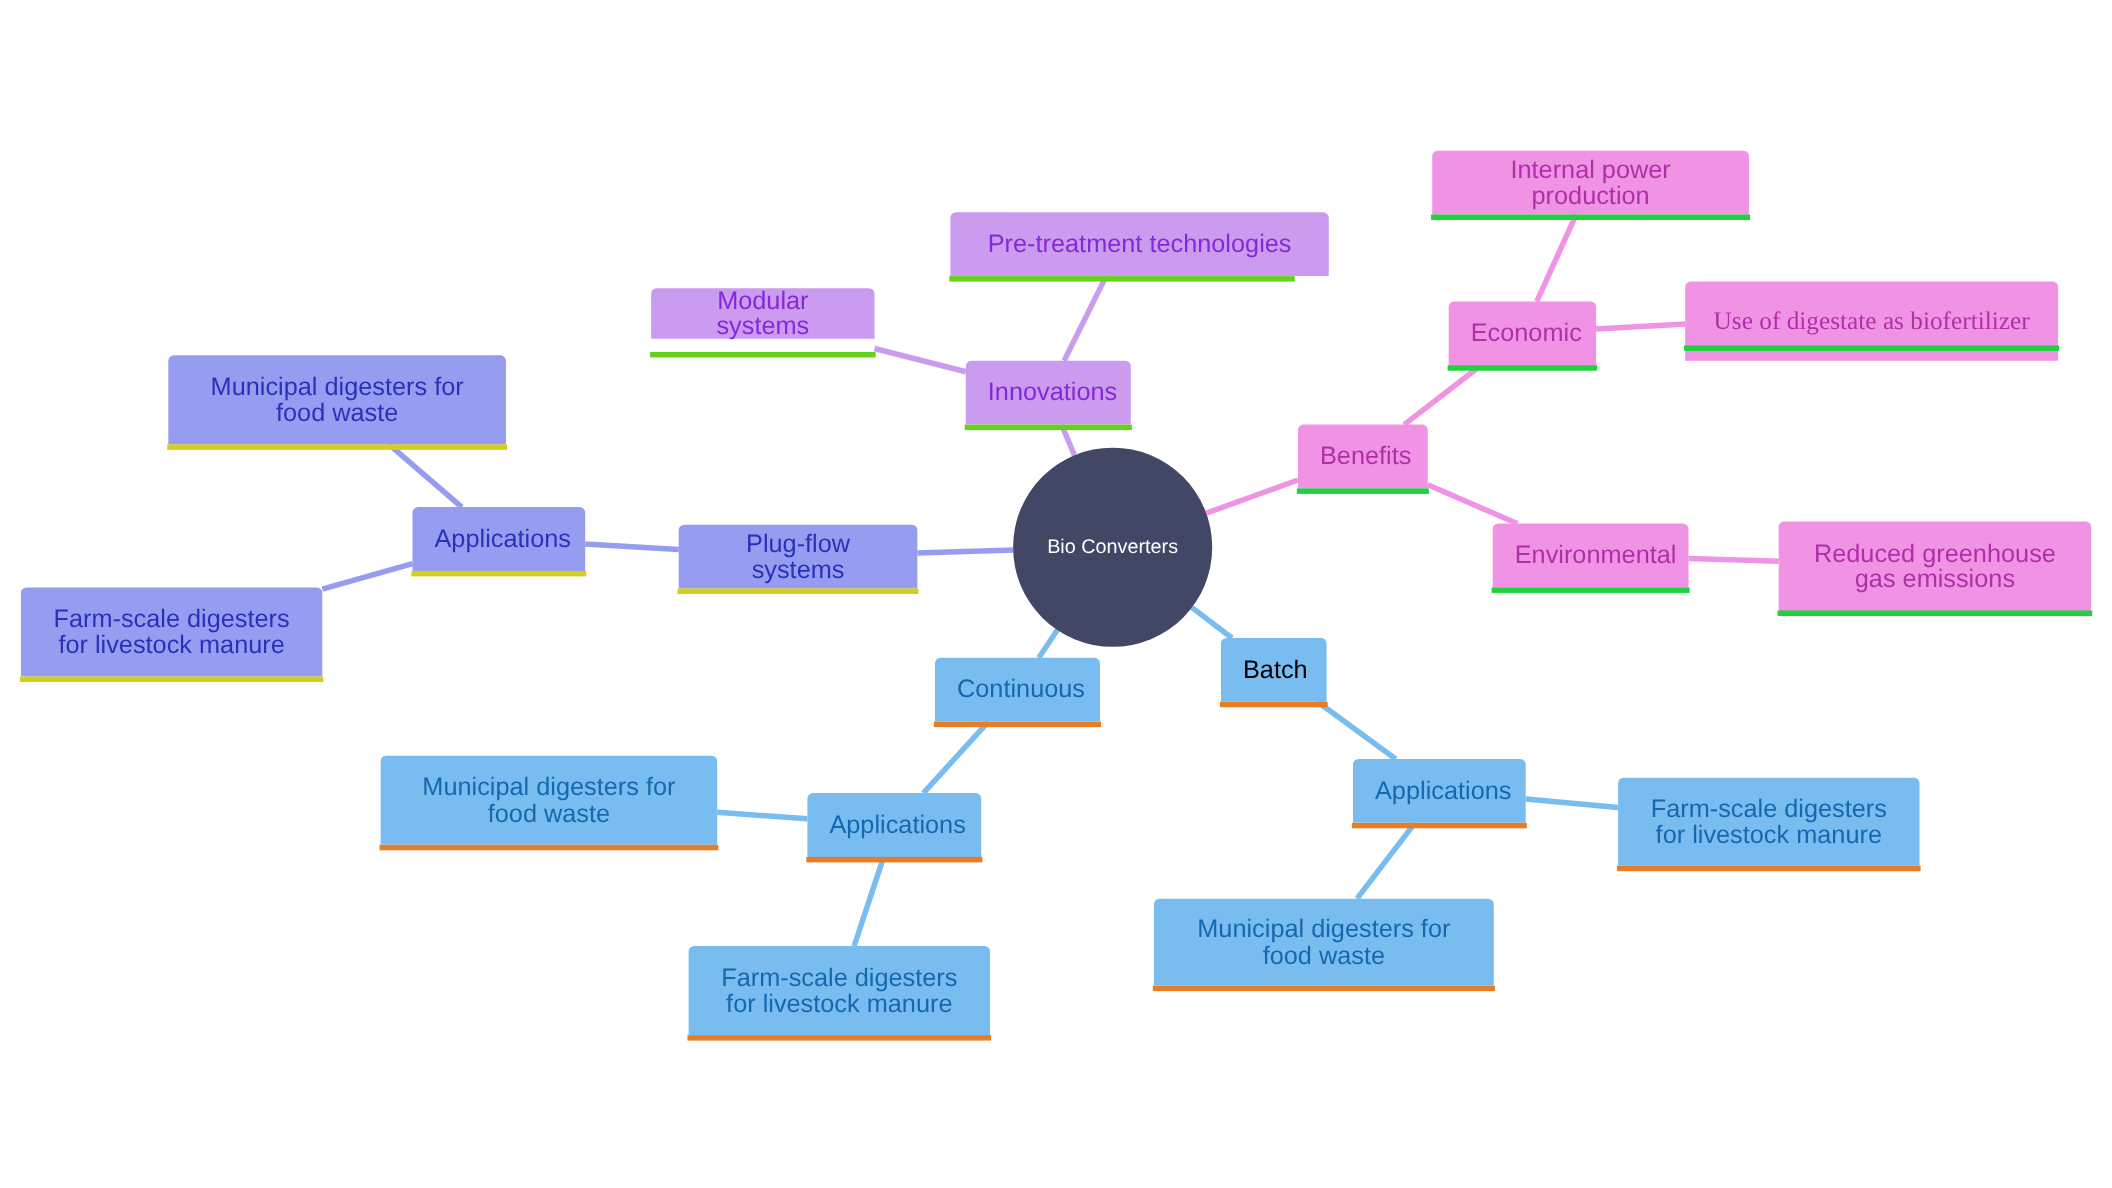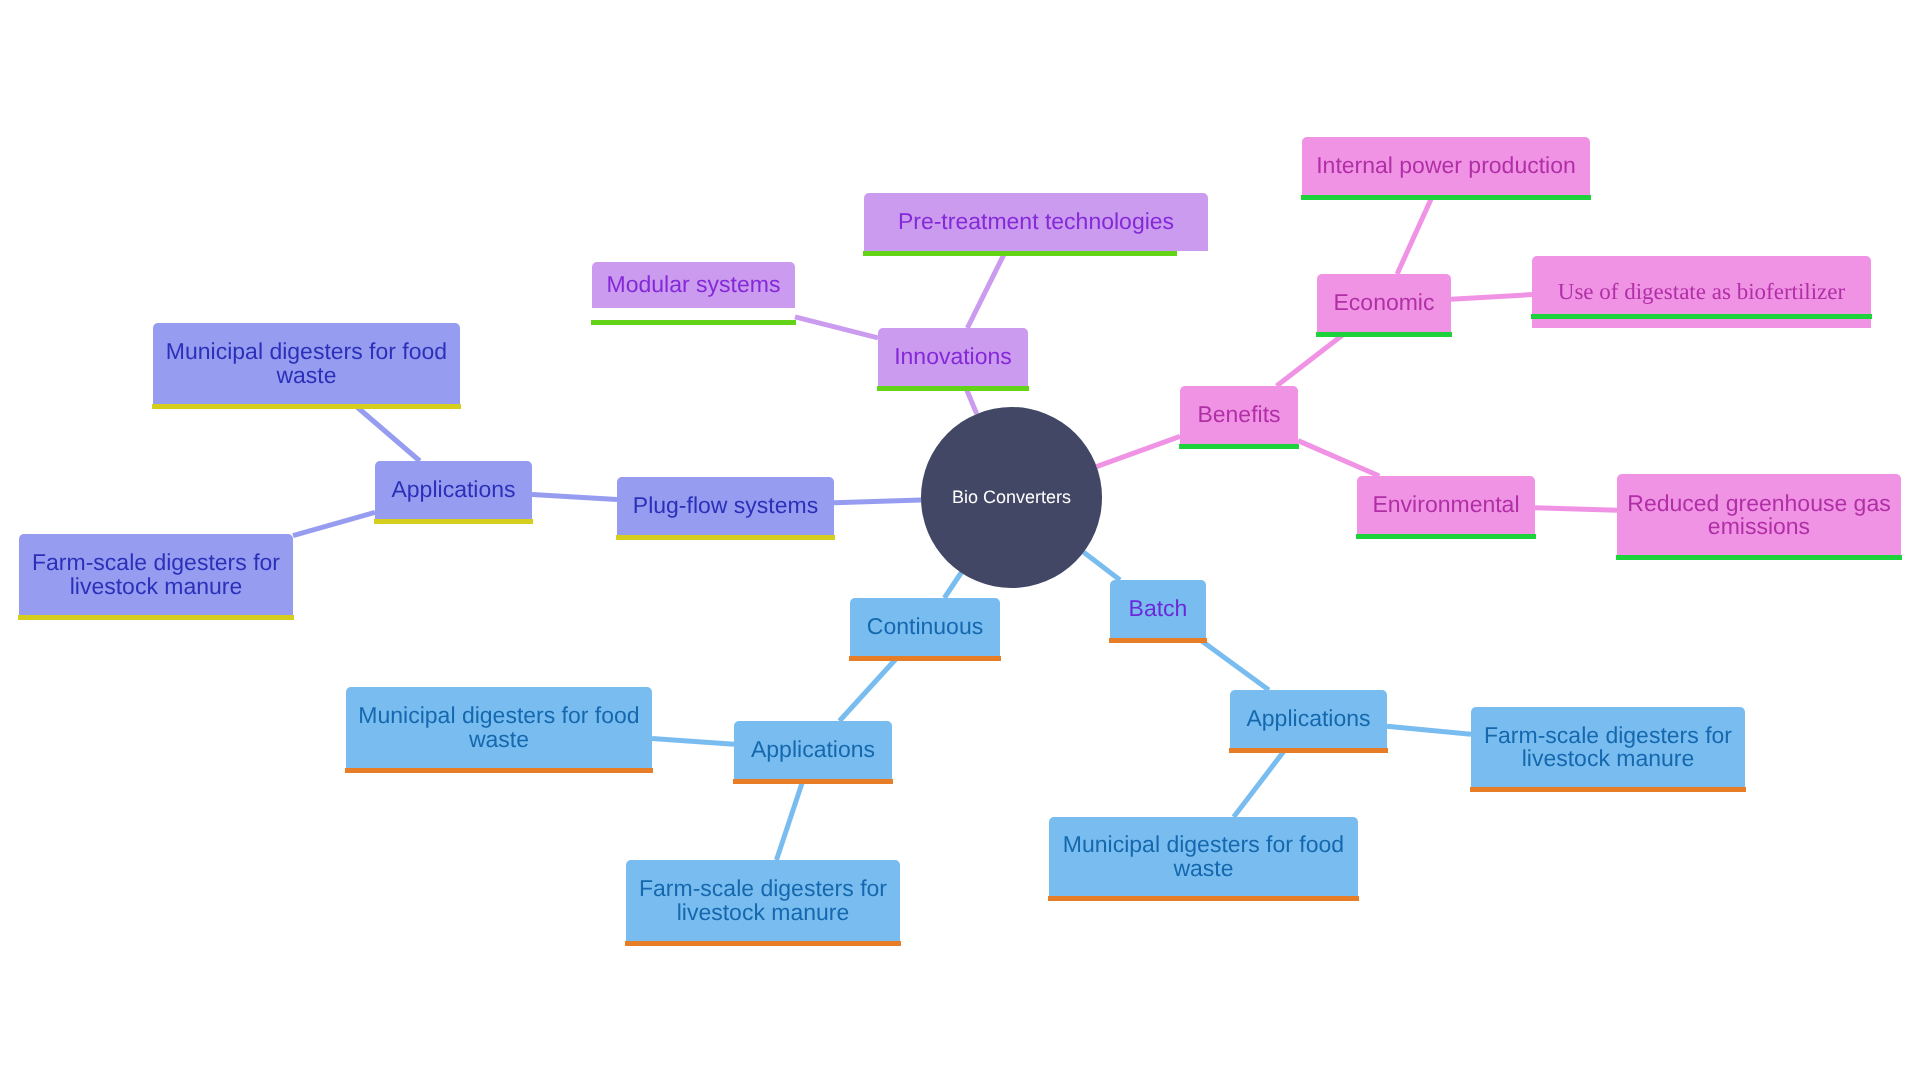--- a/index.html
+++ b/index.html
@@ -4,21 +4,21 @@
 <title>Bio Converters Mind Map</title>
 <style>
   html,body{margin:0;padding:0;background:#ffffff;}
   body{width:1920px;height:1080px;overflow:hidden;font-family:"Liberation Sans",sans-serif;
        -webkit-font-smoothing:antialiased;text-rendering:geometricPrecision;}
   #canvas{position:relative;width:1920px;height:1080px;background:#ffffff;}
   svg#edges{position:absolute;left:0;top:0;width:1920px;height:1080px;}
   .edge{fill:none;stroke-width:5px;}
   .node{position:absolute;box-sizing:border-box;display:flex;align-items:center;justify-content:center;
         text-align:center;border-radius:5px 5px 0 0;line-height:23.5px;font-size:23px;}
-  .node .lbl{display:block;width:100%;padding:0 4px;box-sizing:border-box;}
+  .node .lbl{display:block;width:100%;padding:0 20px;box-sizing:border-box;}
   .bar{position:absolute;}
   .root{position:absolute;border-radius:50%;display:flex;align-items:center;justify-content:center;
         text-align:center;font-size:18px;line-height:23.5px;}
 </style>
 </head>
 <body>
 
 <div id="canvas">
 
   <svg id="edges" viewBox="0 0 1920 1080">
@@ -100,21 +100,21 @@
   </div>
   <div class="bar" style="left: 1356px; top: 534px; width: 180px; height: 5px; background: rgb(29, 211, 59);"></div>
   <div class="node" style="left: 1617px; top: 474px; width: 284px; height: 82px; background: rgb(241, 147, 229); color: rgb(176, 47, 166);">
     <span class="lbl">Reduced greenhouse gas emissions</span>
   </div>
   <div class="bar" style="left: 1616px; top: 555px; width: 286px; height: 5px; background: rgb(29, 211, 59);"></div>
   <div class="node" style="left: 850px; top: 598px; width: 150px; height: 58px; background: rgb(121, 189, 240); color: rgb(21, 104, 174);">
     <span class="lbl">Continuous</span>
   </div>
   <div class="bar" style="left: 849px; top: 656px; width: 152px; height: 5px; background: rgb(232, 125, 39);"></div>
-  <div class="node" style="left: 1110px; top: 580px; width: 96px; height: 58px; background: rgb(121, 189, 240); color: #6d28d9;">
+  <div class="node" style="left: 1110px; top: 580px; width: 96px; height: 58px; background: rgb(121, 189, 240); color: #000000;">
     <span class="lbl">Batch</span>
   </div>
   <div class="bar" style="left: 1109px; top: 638px; width: 98px; height: 5px; background: rgb(232, 125, 39);"></div>
   <div class="node" style="left: 734px; top: 721px; width: 158px; height: 58px; background: rgb(121, 189, 240); color: rgb(21, 104, 174);">
     <span class="lbl">Applications</span>
   </div>
   <div class="bar" style="left: 733px; top: 779px; width: 160px; height: 5px; background: rgb(232, 125, 39);"></div>
   <div class="node" style="left: 346px; top: 687px; width: 306px; height: 81px; background: rgb(121, 189, 240); color: rgb(21, 104, 174);">
     <span class="lbl">Municipal digesters for food waste</span>
   </div>

